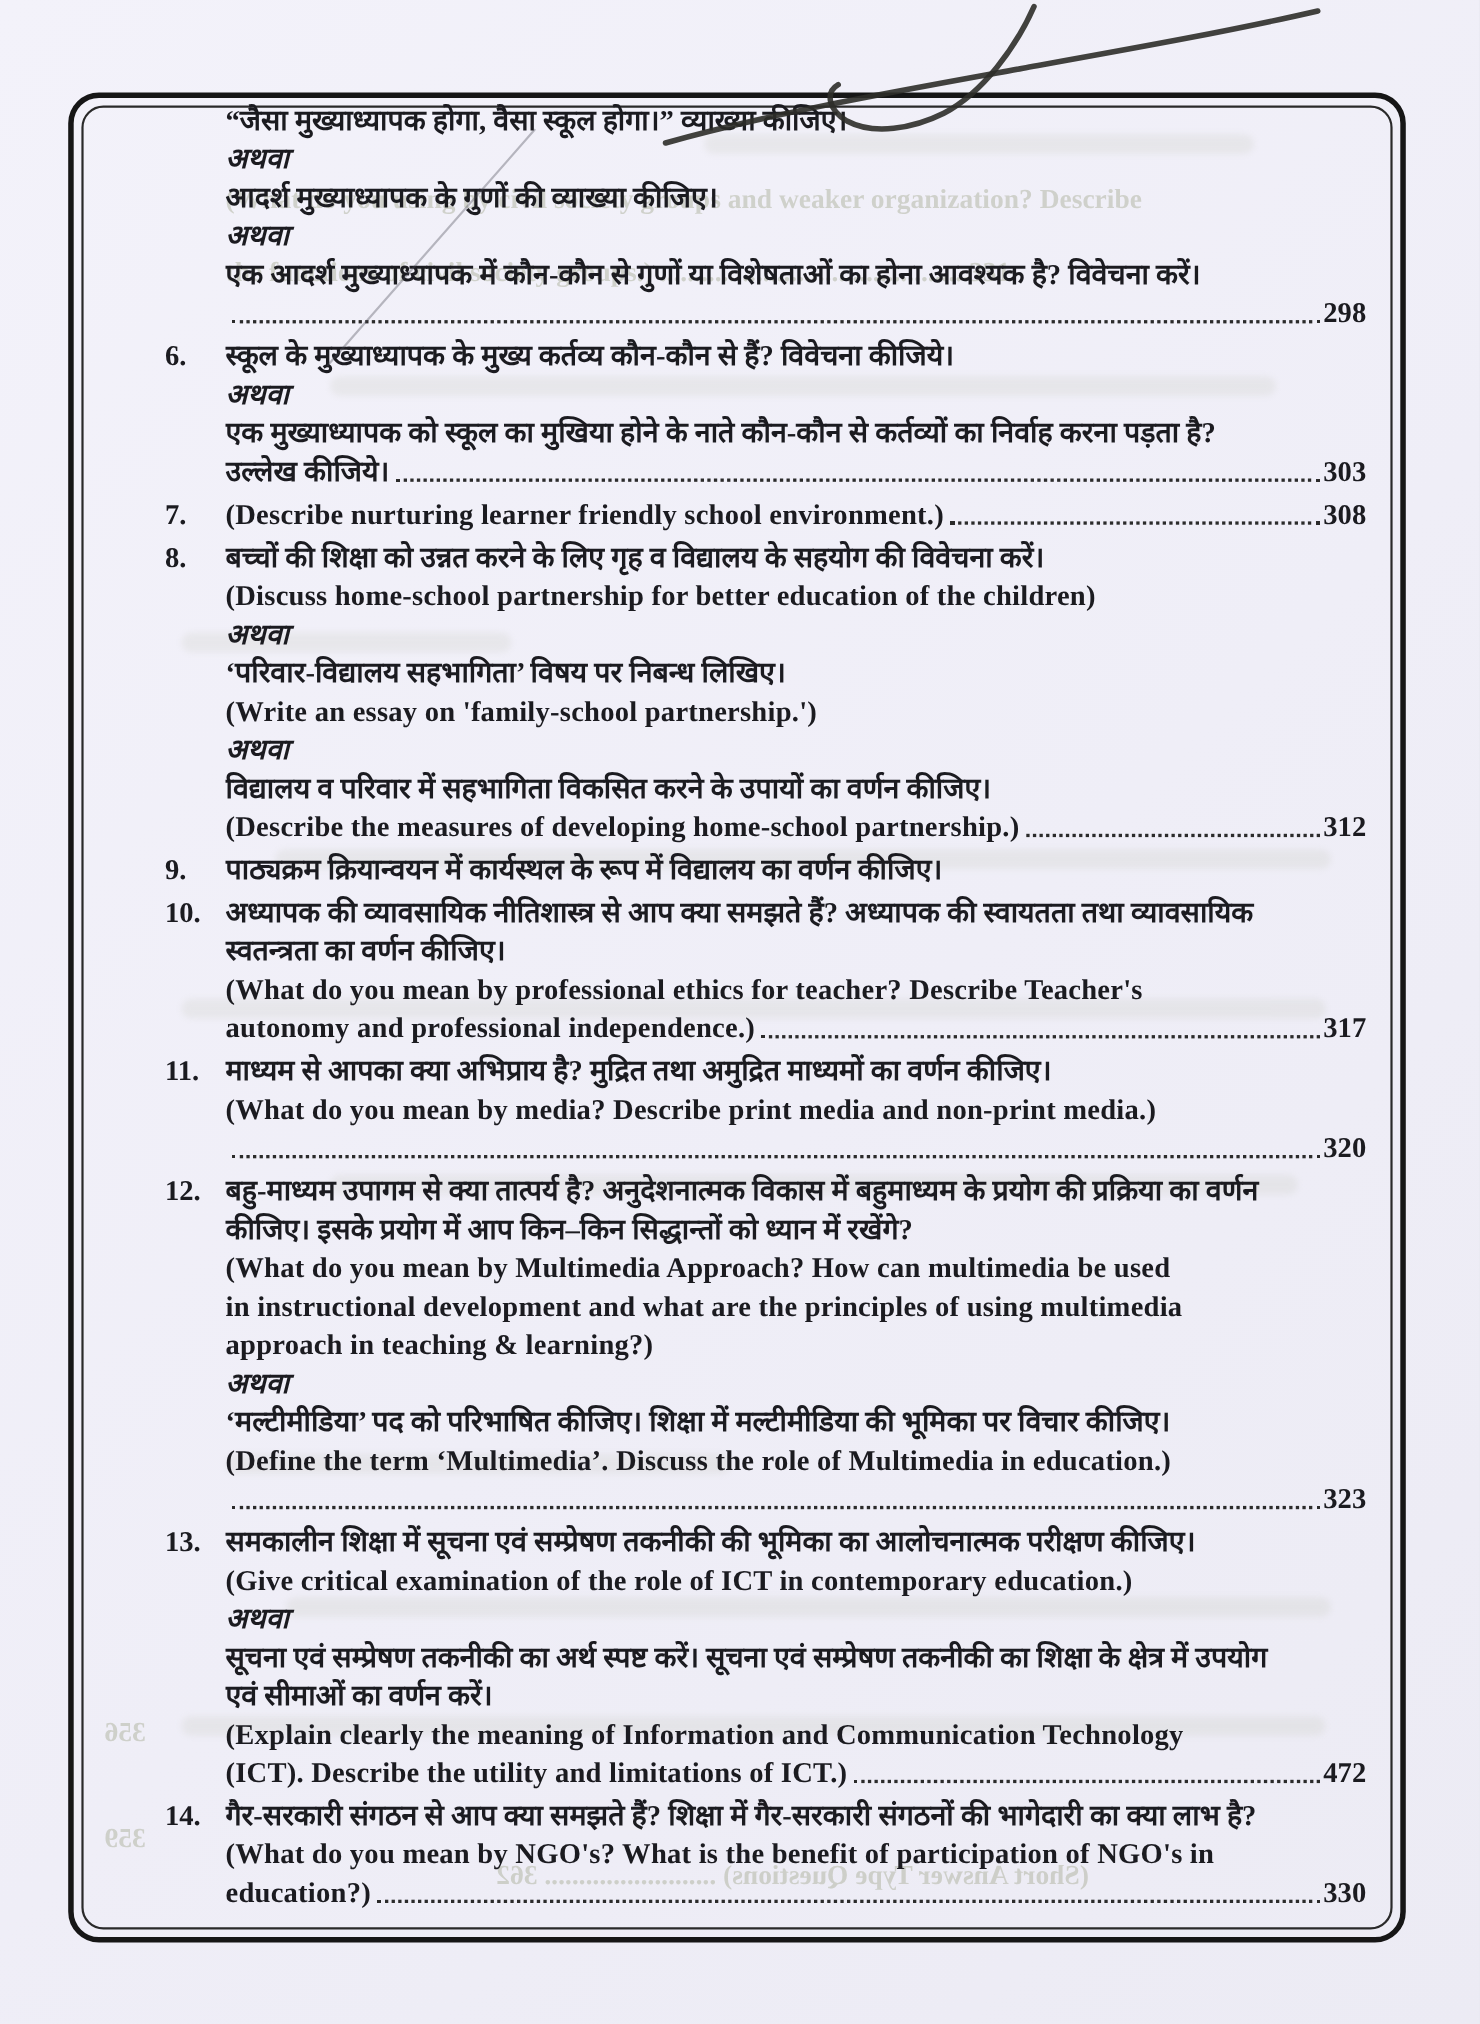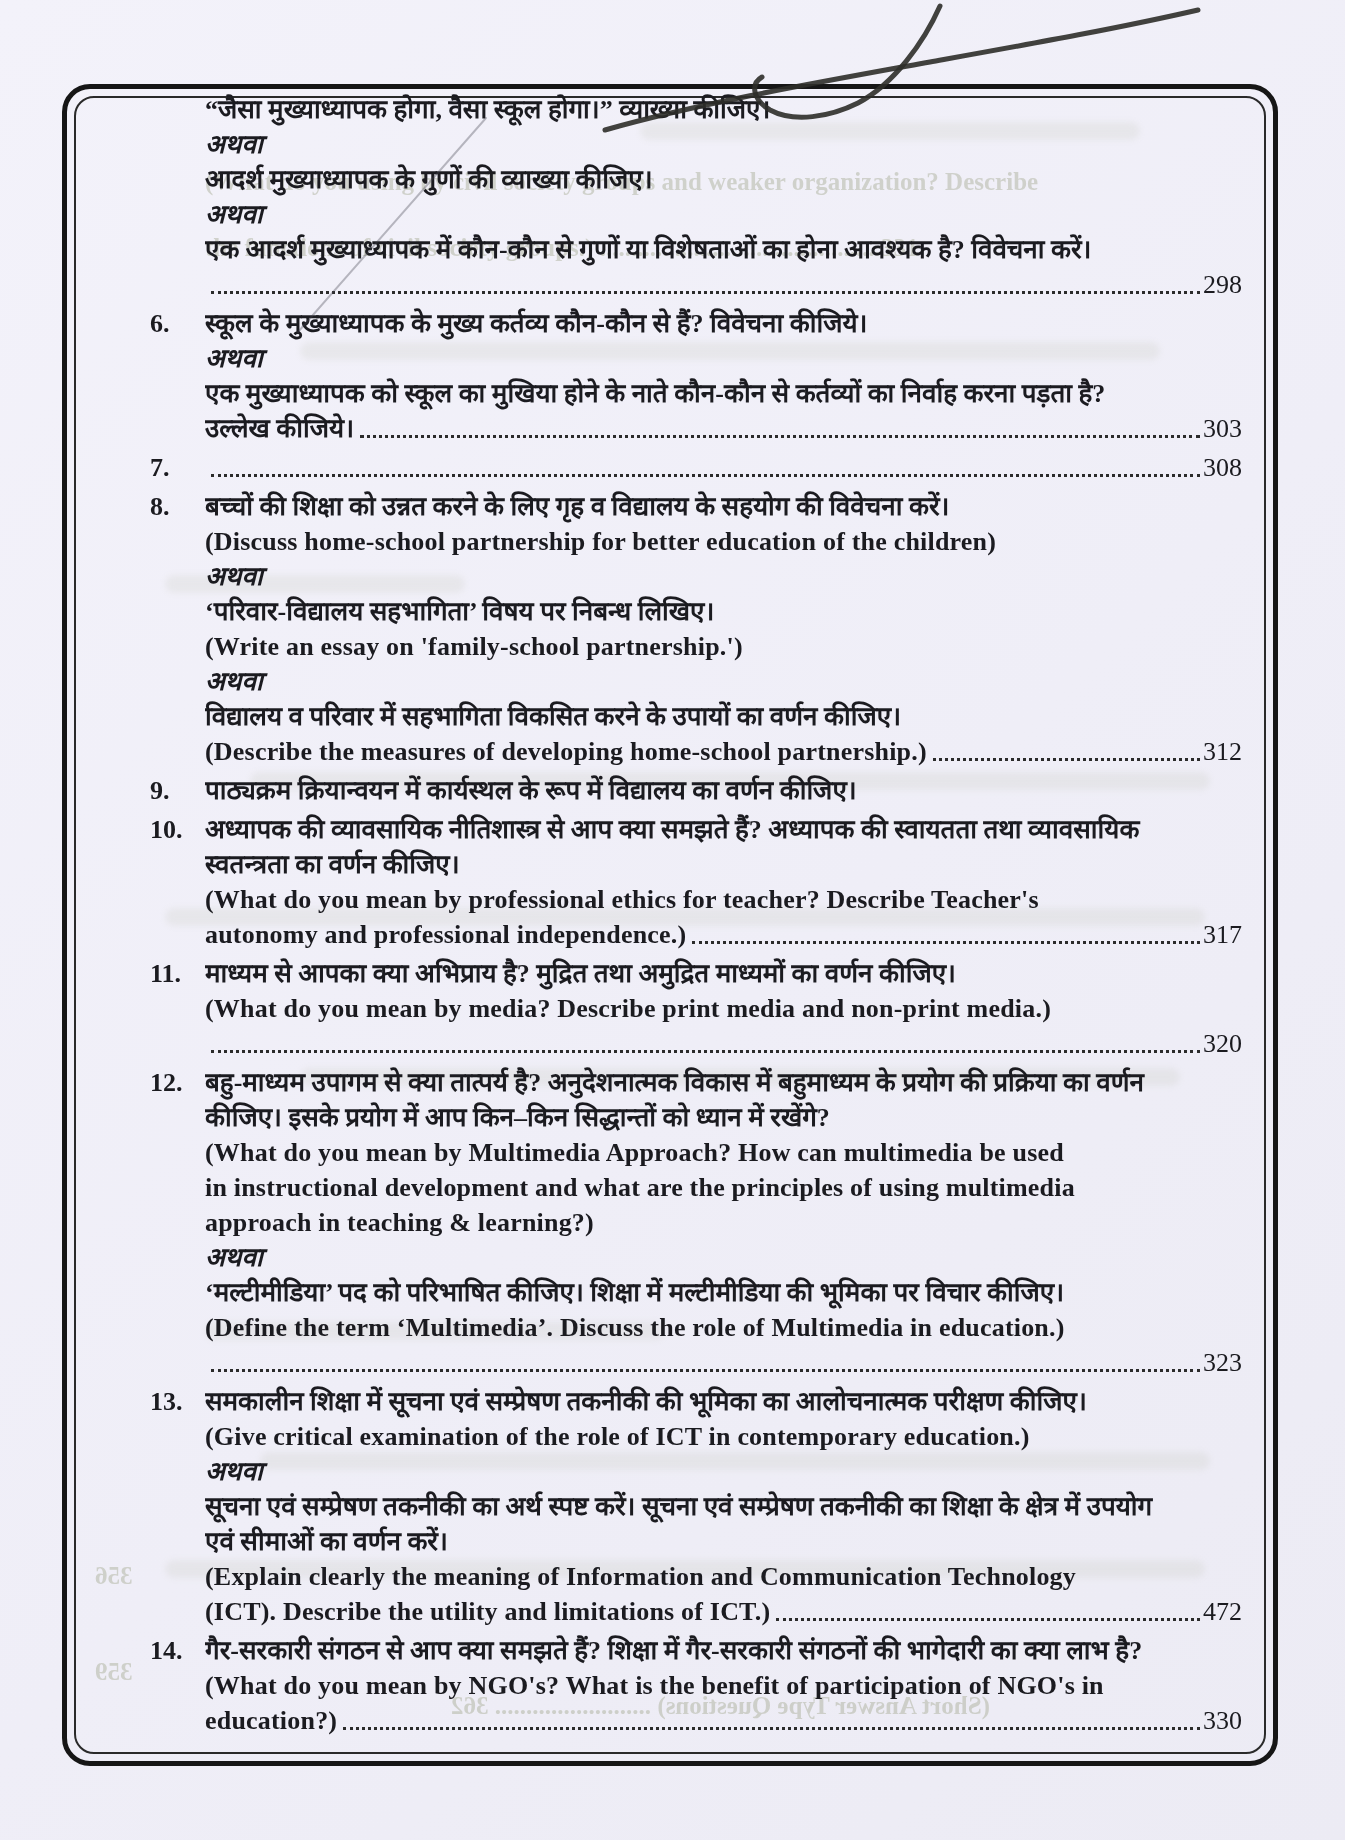--- a/index.html
+++ b/index.html
@@ -31,21 +31,21 @@
   }
   .line{display:flex;align-items:flex-end;white-space:nowrap;overflow:hidden;}
   .line .txt{flex:0 0 auto;}
   .line.hi .txt{font-weight:600;}
   .line.en .txt{font-weight:700;letter-spacing:.2px;}
   .leader{
     flex:1 1 auto;min-width:26px;height:0;
     border-bottom:3px dotted #2b2b2b;
     margin:0 3px 8px 6px;
   }
-  .pg{font-weight:400;flex:0 0 auto;}
+  .pg{font-weight:700;flex:0 0 auto;}
   .or{
     font-style:italic;font-weight:600;
     line-height:35px;
   }
   
   .bleed{
     position:absolute;color:#9aa083;opacity:.38;font-weight:700;
     white-space:nowrap;overflow:hidden;font-size:25px;
     filter:blur(.7px);pointer-events:none;
   }
@@ -126,20 +126,21 @@
         </div>
         <div class="line hi">
           <span class="txt">उल्लेख कीजिये।</span>
           <span class="leader"></span>
           <span class="pg">303</span>
         </div>
       </div>
       <div class="item">
         <span class="num">7.</span>
         <div class="line en">
+          <span class="txt">(Describe nurturing learner friendly school environment.)</span>
           <span class="leader"></span>
           <span class="pg">308</span>
         </div>
       </div>
       <div class="item">
         <span class="num">8.</span>
         <div class="line hi">
           <span class="txt">बच्चों की शिक्षा को उन्नत करने के लिए गृह व विद्यालय के सहयोग की विवेचना करें।</span>
         </div>
         <div class="line en">

